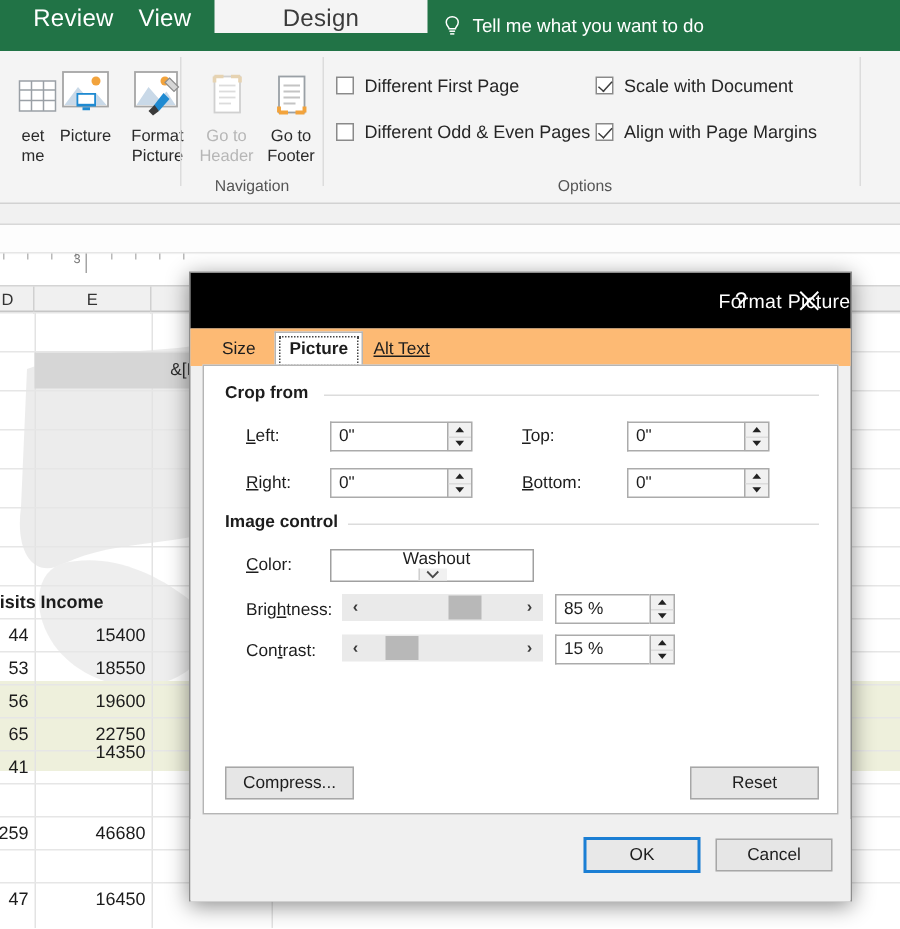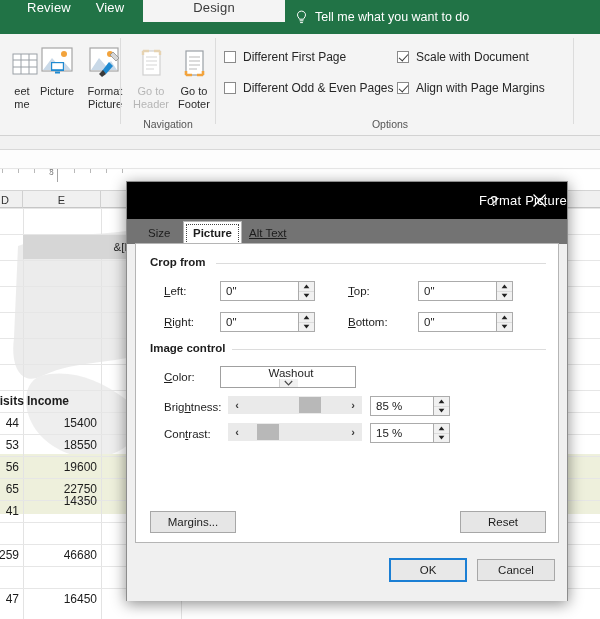--- a/index.html
+++ b/index.html
@@ -12,22 +12,22 @@
   }
   #root { position: relative; width: 600px; height: 619px; overflow: hidden; background:#fff; }
 
   
   .ribbon-tabs {
     position: absolute; top:0; left:0; width:600px; height:34px;
     background:#217346;
   }
   .rtab {
     position:absolute; top:0; height:22px;
-    display:flex; align-items:flex-start; justify-content:center;
-    color:#ffffff; font-size:13px; letter-spacing:.2px;
+    display:flex; align-items:flex-end; justify-content:center;
+    color:#ffffff; font-size:16px; letter-spacing:.2px;
     cursor:pointer; white-space:nowrap;
   }
   .rtab.sliver { left:0; width:8px; }
   .rtab.review { left:18px; width:62px; }
   .rtab.view   { left:84px; width:52px; }
   .rtab.design {
     left:143px; width:142px; background:#f4f4f4; color:#3b3b3b; font-weight:400;
   }
   .tellme {
     position:absolute; top:0; left:285px; height:34px; width:260px;
@@ -136,21 +136,21 @@
   .dlg-help {
     position:absolute; right:56px; top:0; width:34px; height:37px;
     display:flex; align-items:center; justify-content:center;
     color:#fff; font-size:15px; cursor:pointer;
   }
   .dlg-close {
     position:absolute; right:6px; top:0; width:44px; height:37px;
     display:flex; align-items:center; justify-content:center; cursor:pointer;
   }
 
-  .dlg-tabs { position:absolute; left:0; top:37px; width:440px; height:25px; background:#737373;padding-left:24px; }
+  .dlg-tabs { position:absolute; left:0; top:37px; width:440px; height:25px; background:#fdba74;padding-left:24px; }
   .dtab {
     position:absolute; top:2px; height:23px; padding:0 9px;
     display:flex; align-items:center; justify-content:center;
     font-size:11.5px; color:#1d1d1d; cursor:pointer; white-space:nowrap;
   }
   .dtab.active {
     background:#ffffff; font-weight:bold;
     border-left:1px solid #b5b5b5; border-right:1px solid #b5b5b5; border-top:1px solid #b5b5b5;
   }
   .dtab.active .focusring {
@@ -642,21 +642,21 @@
             </div>
           <div class="sb">
               <svg width="7" height="5" viewBox="0 0 7 5">
                 <path d="M3.5 4.4 L0.6 0.8 L6.4 0.8 Z" fill="#222"></path>
               </svg>
             </div>
         </div>
       </div>
 
       <div class="btn" style="left:14px; top:267px; width:86px; height:22px;">
-        <span>Margins...</span>
+        <span>Compress...</span>
       </div>
       <div class="btn" style="left:324px; top:267px; width:86px; height:22px;">
         <span>Reset</span>
       </div>
     </div>
 
     <div class="dlg-foot">
       <div class="btn primary" style="left:262px; top:12px; width:78px; height:24px;">
         <span>OK</span>
       </div>

